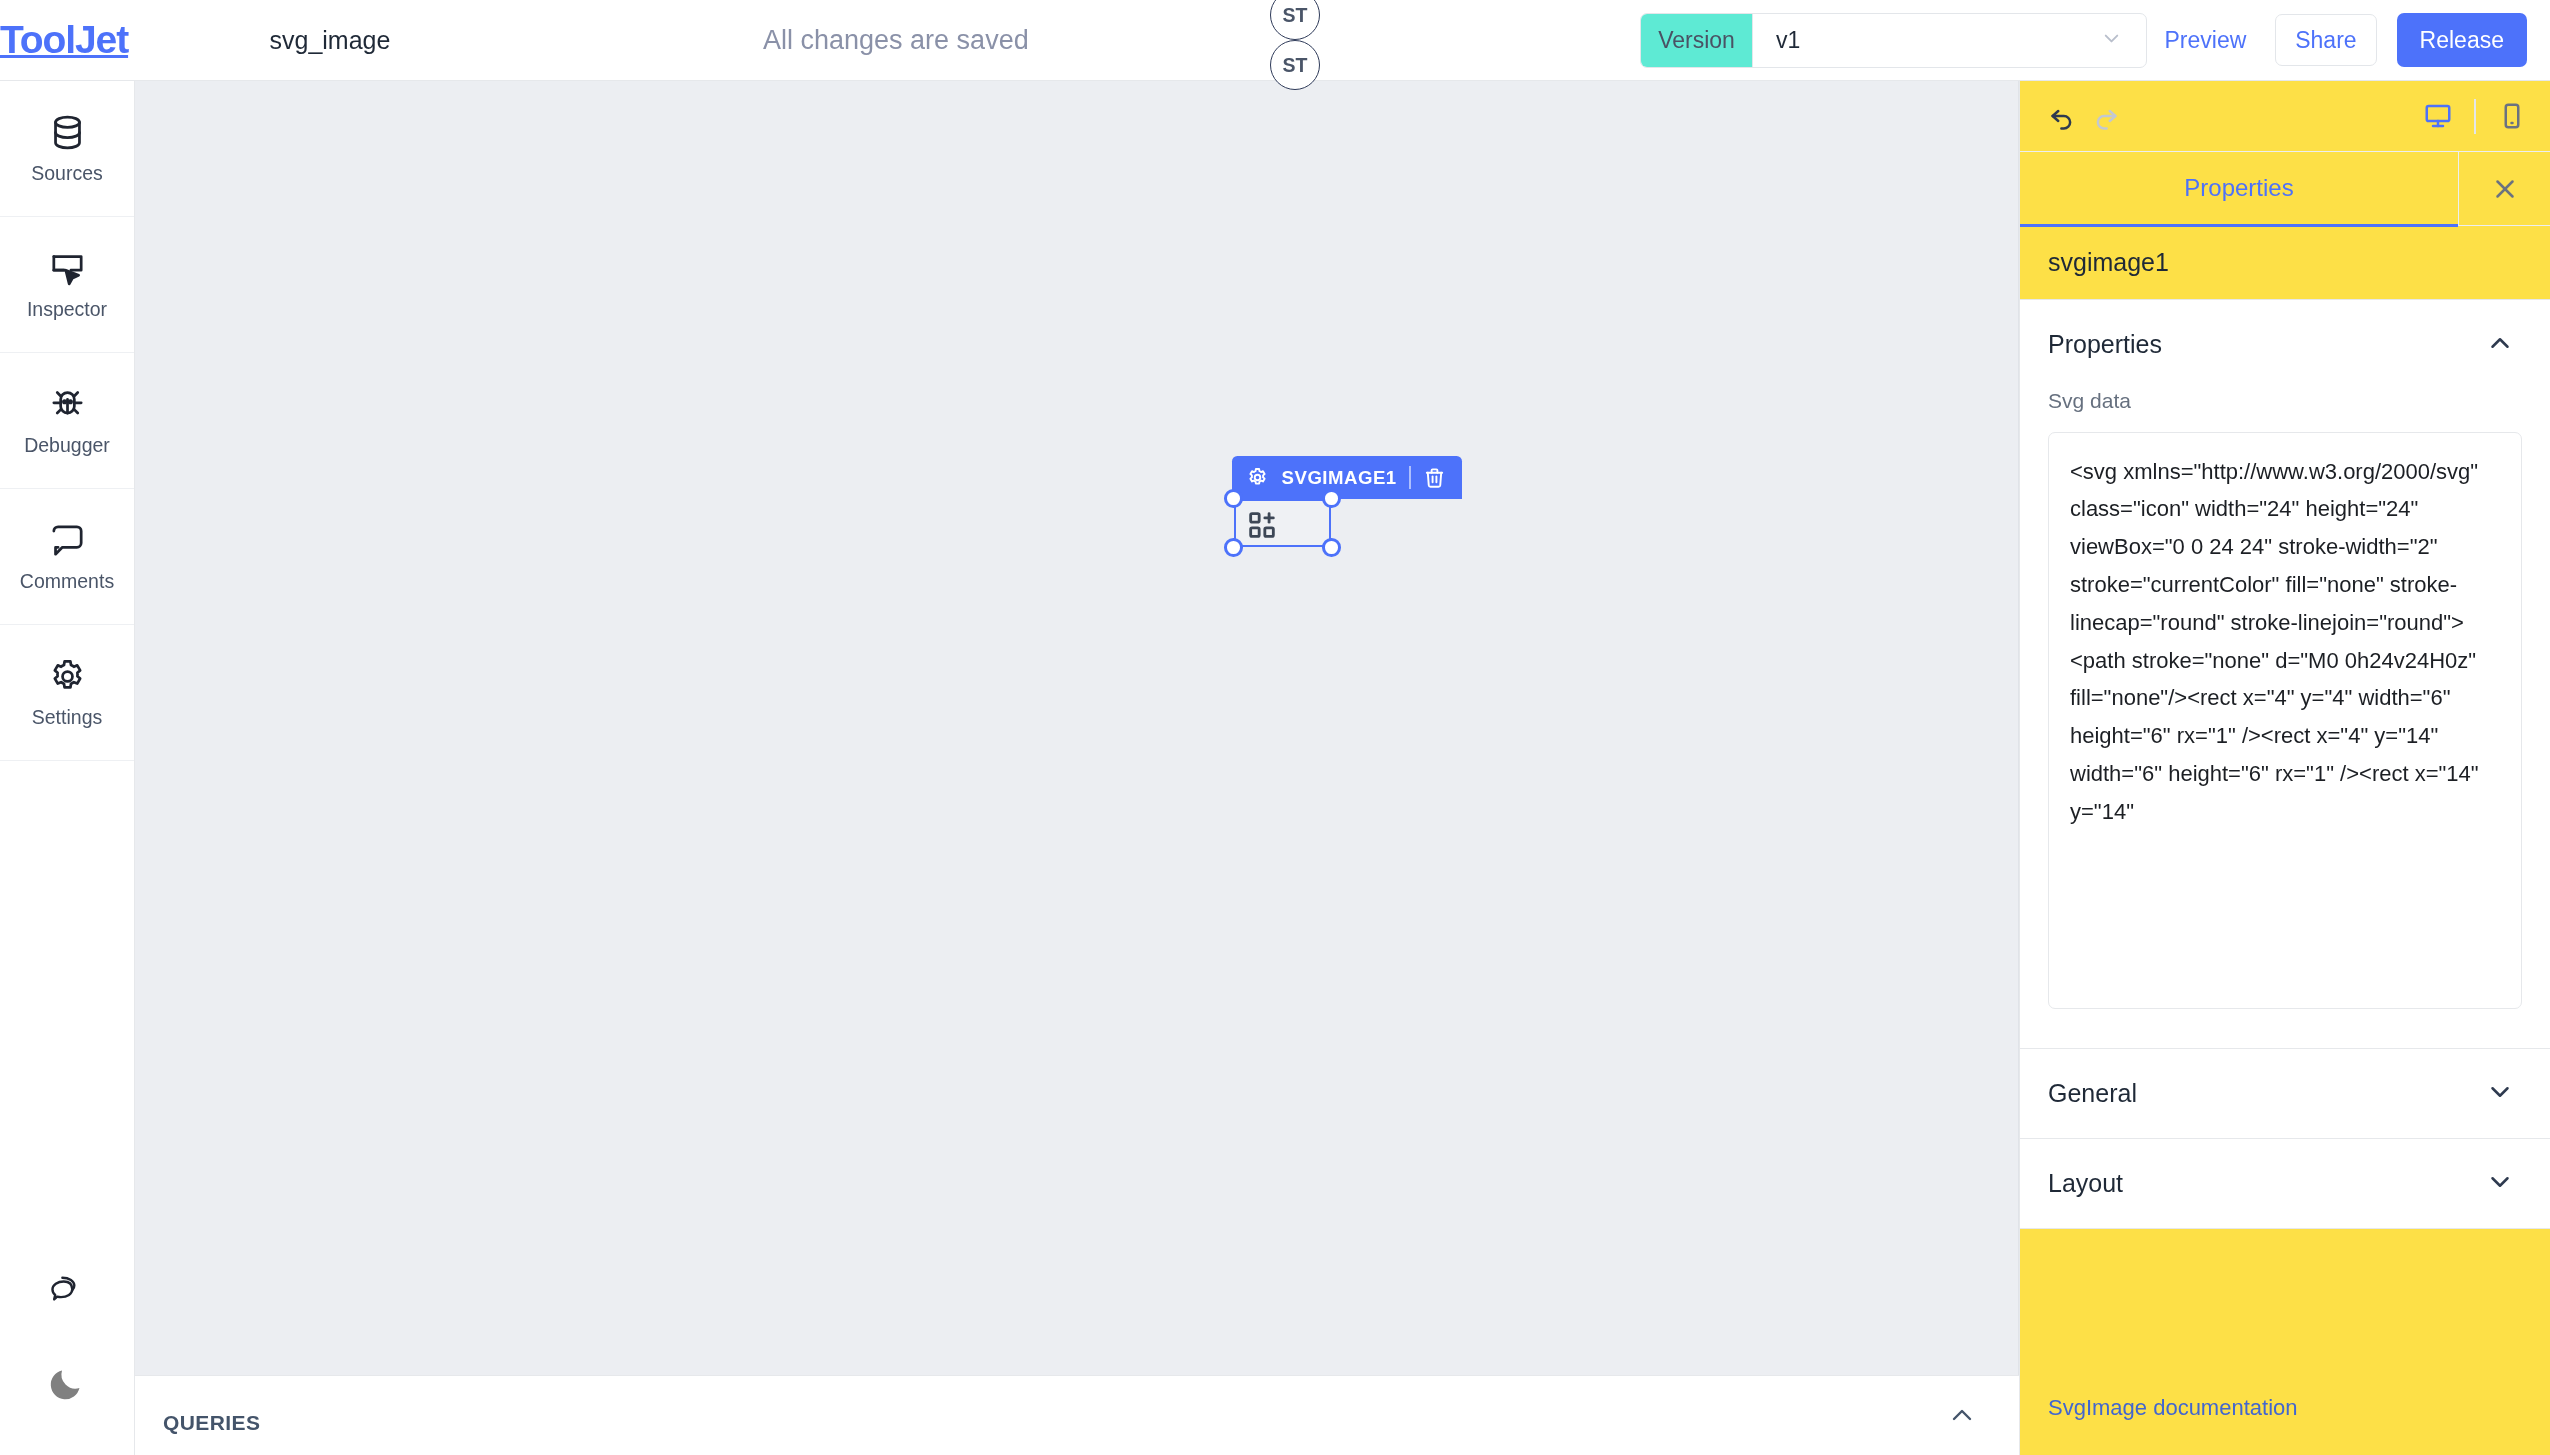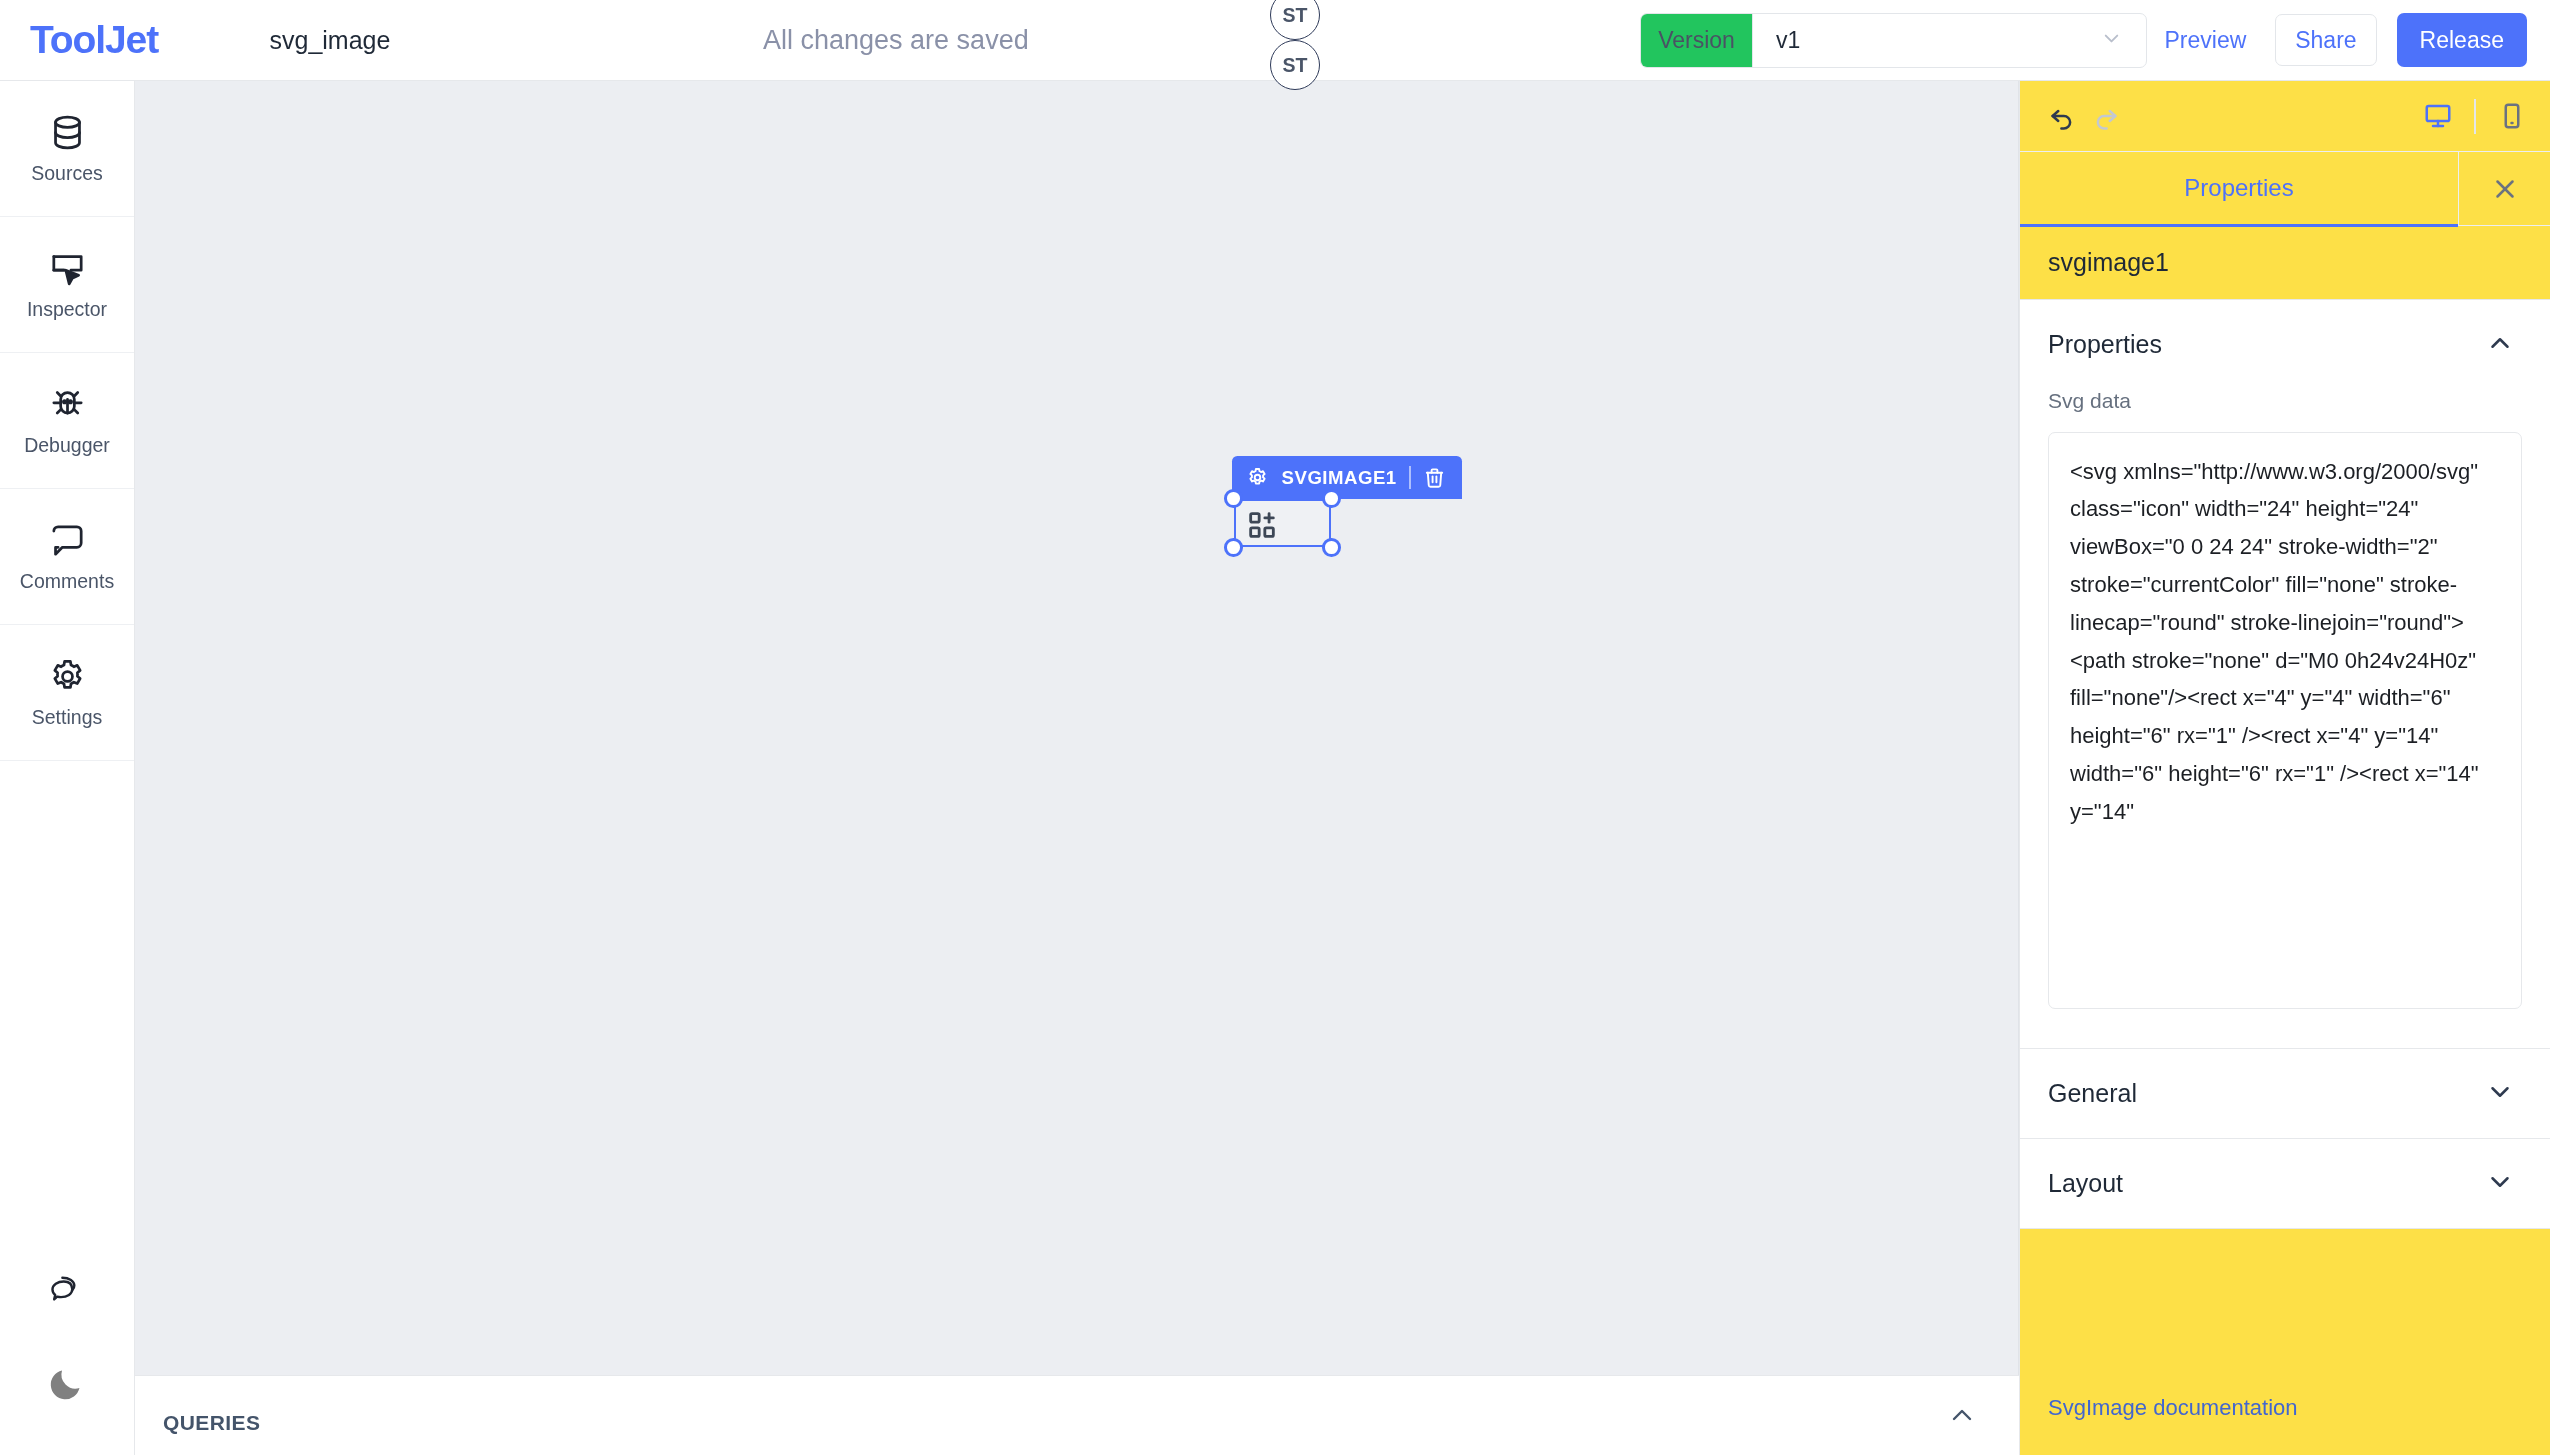--- a/index.html
+++ b/index.html
@@ -18,23 +18,23 @@
   
   .header {
     height: 81px; min-height: 81px;
     background: #ffffff;
     border-bottom: 1.8px solid #e6e8eb;
     display: flex; align-items: center;
     position: relative;
     z-index: 30;
   }
   .logo {
-    width: 266px; padding-left: 30px;
+    width: 266px; 
     font-size: 39px; font-weight: 700;
-    color: #4d72fa; letter-spacing: -1.1px;
+    color: #4d72fa; letter-spacing: -1.1px; text-decoration: underline;
   }
   .app-name {
     font-size: 25px; color: #1f2937;
     margin-left: 3.5px;
   }
   .save-status {
     position: absolute; left: 763px;
     font-size: 27px; color: #8a91a8;
   }
   .avatars {
@@ -51,21 +51,21 @@
 
   .version-box {
     position: absolute; left: 1640px;
     width: 507px; height: 55px;
     border: 1.8px solid #e3e6ea; border-radius: 7px;
     display: flex; align-items: center; overflow: hidden;
     background: #ffffff;
   }
   .version-label {
     width: 112px; height: 100%;
-    background: #22c55e;
+    background: #5eead4;
     border-right: 1.8px solid #e3e6ea;
     display: flex; align-items: center; justify-content: center;
     font-size: 23px; color: #4a5264;
   }
   .version-value {
     flex: 1; padding-left: 23px;
     font-size: 23px; color: #1f2937;
   }
   .version-caret { padding-right: 23px; color: #b9bfcc; font-size: 19.5px; line-height: 1; }
 

